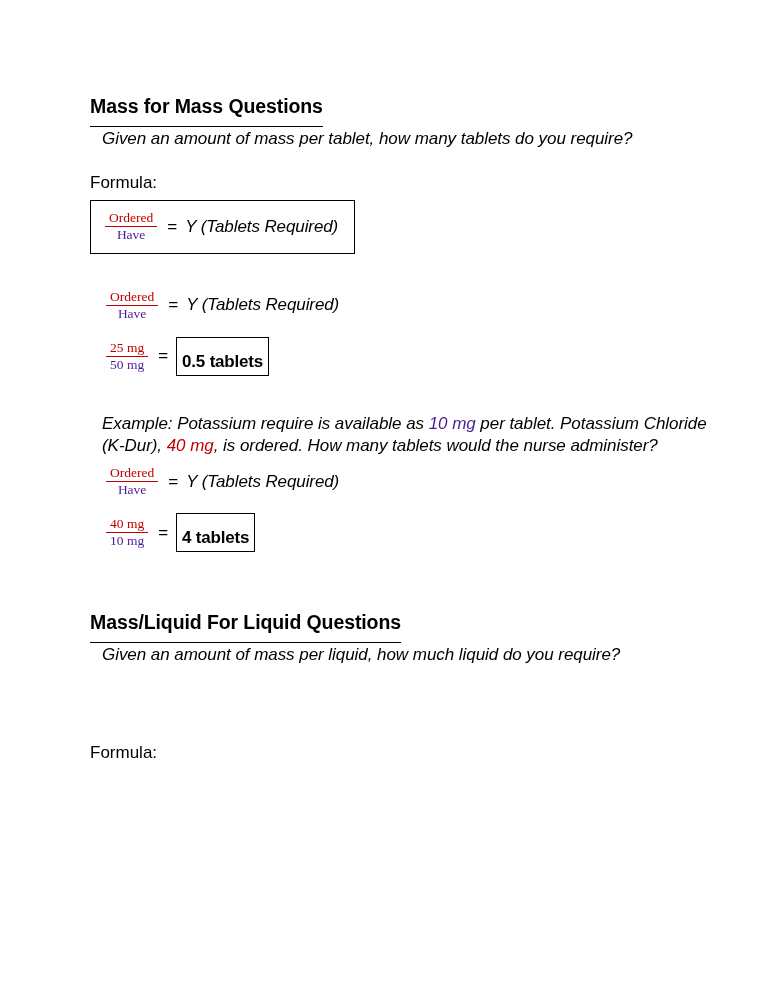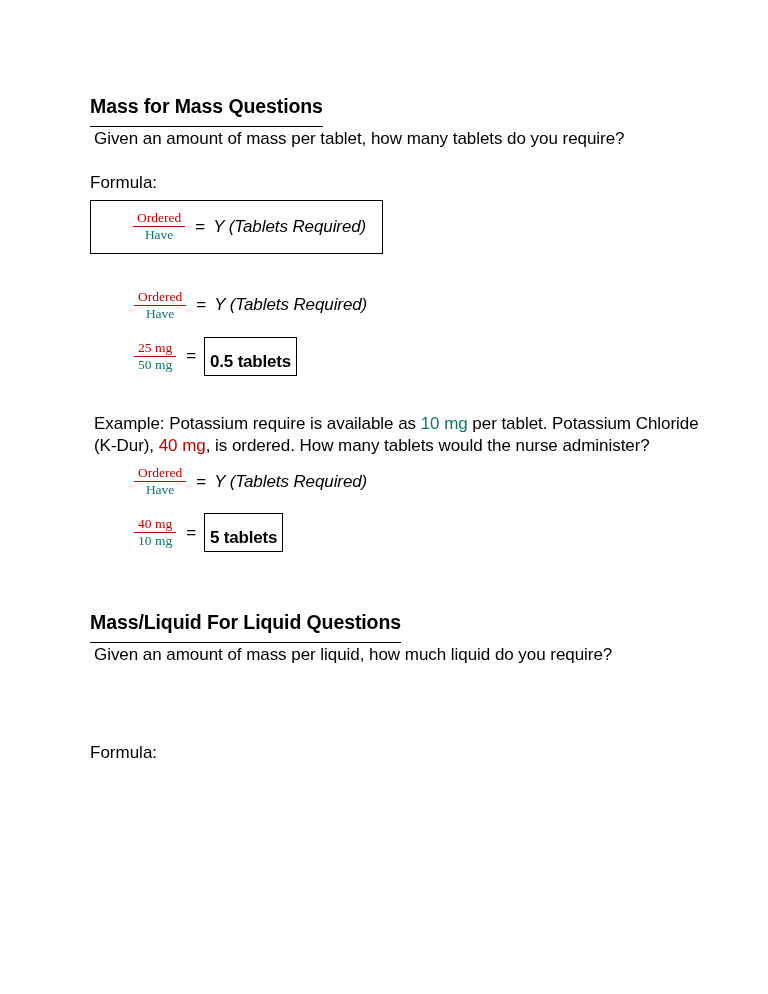--- a/index.html
+++ b/index.html
@@ -29,41 +29,41 @@
     padding: 0 0 8px 0;
     line-height: 1.12;
     letter-spacing: -0.1px;
     display: inline-block;
     border-bottom: 1.4px solid #000;
   }
 
   p.body-text {
     font-size: 17px;
     line-height: 1.33;
-    margin: 1px 0 0 4px;
+    margin: 1px 0 0 12px;
     padding: 0;
     letter-spacing: -0.05px;
+    font-style: italic;
   }
 
   .red { color: #c00000; }
-  .blue { color: #0f766e; }
+  .blue { color: #4c1d95; }
 
   .label-formula {
     font-size: 17px;
     line-height: 1.33;
     margin: 0;
     padding: 0;
   }
 
   
   .eq-row {
     display: flex;
     align-items: center;
     white-space: nowrap;
-    margin-left: 28px;
   }
   .frac {
     display: inline-flex;
     flex-direction: column;
     align-items: center;
     font-family: "Liberation Serif", serif;
     line-height: 1.06;
     text-align: center;
   }
   .frac .num {
@@ -181,21 +181,21 @@
     </div>
 
     <div style="height:16px;"></div>
 
     <div class="eq-row">
       <span class="frac">
         <span class="num red">40 mg</span>
         <span class="den blue">10 mg</span>
       </span>
       <span class="eq-sign">=</span>
-      <span class="answer-box">5 tablets</span>
+      <span class="answer-box">4 tablets</span>
     </div>
   </div>
 
   <div class="spacer-xl"></div>
 
   
   <h1 class="section-heading">Mass/Liquid For Liquid Questions</h1>
 
   <p class="body-text">Given an amount of mass per liquid, how much liquid do you require?</p>
 

